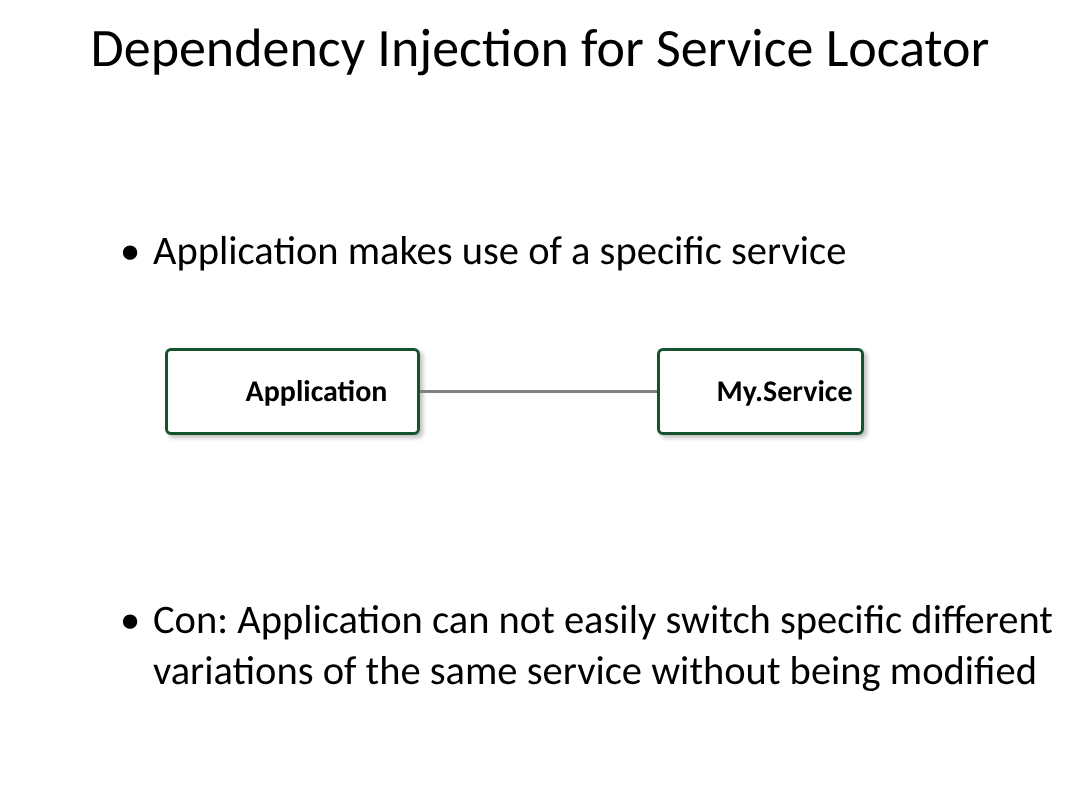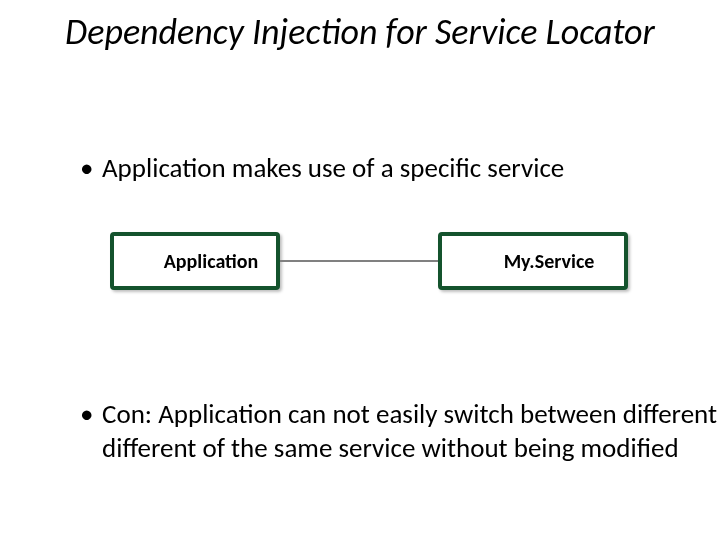--- a/index.html
+++ b/index.html
@@ -19,21 +19,20 @@
   }
   .title {
     position: absolute;
     top: 12px;
     left: 0;
     width: 720px;
     text-align: center;
     font-size: 36px;
     line-height: 1.15;
     font-weight: 400;
-    font-style: italic;
   }
   .bullets {
     position: absolute;
     left: 40px;
     width: 640px;
     font-size: 27px;
     line-height: 1.25;
   }
   .b1 { top: 124px; }
   .b2 { top: 370px; }
@@ -47,35 +46,35 @@
   .diagram {
     position: absolute;
     top: 210px;
     left: 110px;
     width: 500px;
     height: 110px;
   }
   .node {
     position: absolute;
     box-sizing: border-box;
-    border: 4px solid #14532d;
+    border: 2px solid #14532d;
     border-radius: 4px;
     background: #ffffff;
     display: flex;
     align-items: center;
     justify-content: center;
     font-weight: 700;
     font-size: 20px;
     height: 58px;
     top: 22px;
     box-shadow: 2px 2px 3px rgba(0,0,0,0.25);
     padding-left: 32px;
   }
   .node.left  { left: 0;   width: 170px; }
-  .node.right { left: 328px; width: 190px; }
+  .node.right { left: 328px; width: 138px; }
   .connector {
     position: absolute;
     top: 50px;
     left: 170px;
     width: 158px;
     height: 2px;
     background: #808080;
   }
 </style>
 </head>
@@ -93,16 +92,16 @@
     <div class="node left">
       <span>Application</span>
     </div>
     <div class="connector"></div>
     <div class="node right">
       <span>My.Service</span>
     </div>
   </div>
 
   <ul class="bullets b2">
-    <li>Con: Application can not easily switch between different different of the same service without being modified</li>
+    <li>Con: Application can not easily switch specific different variations of the same service without being modified</li>
   </ul>
 
 </div>
 
 </body></html>

